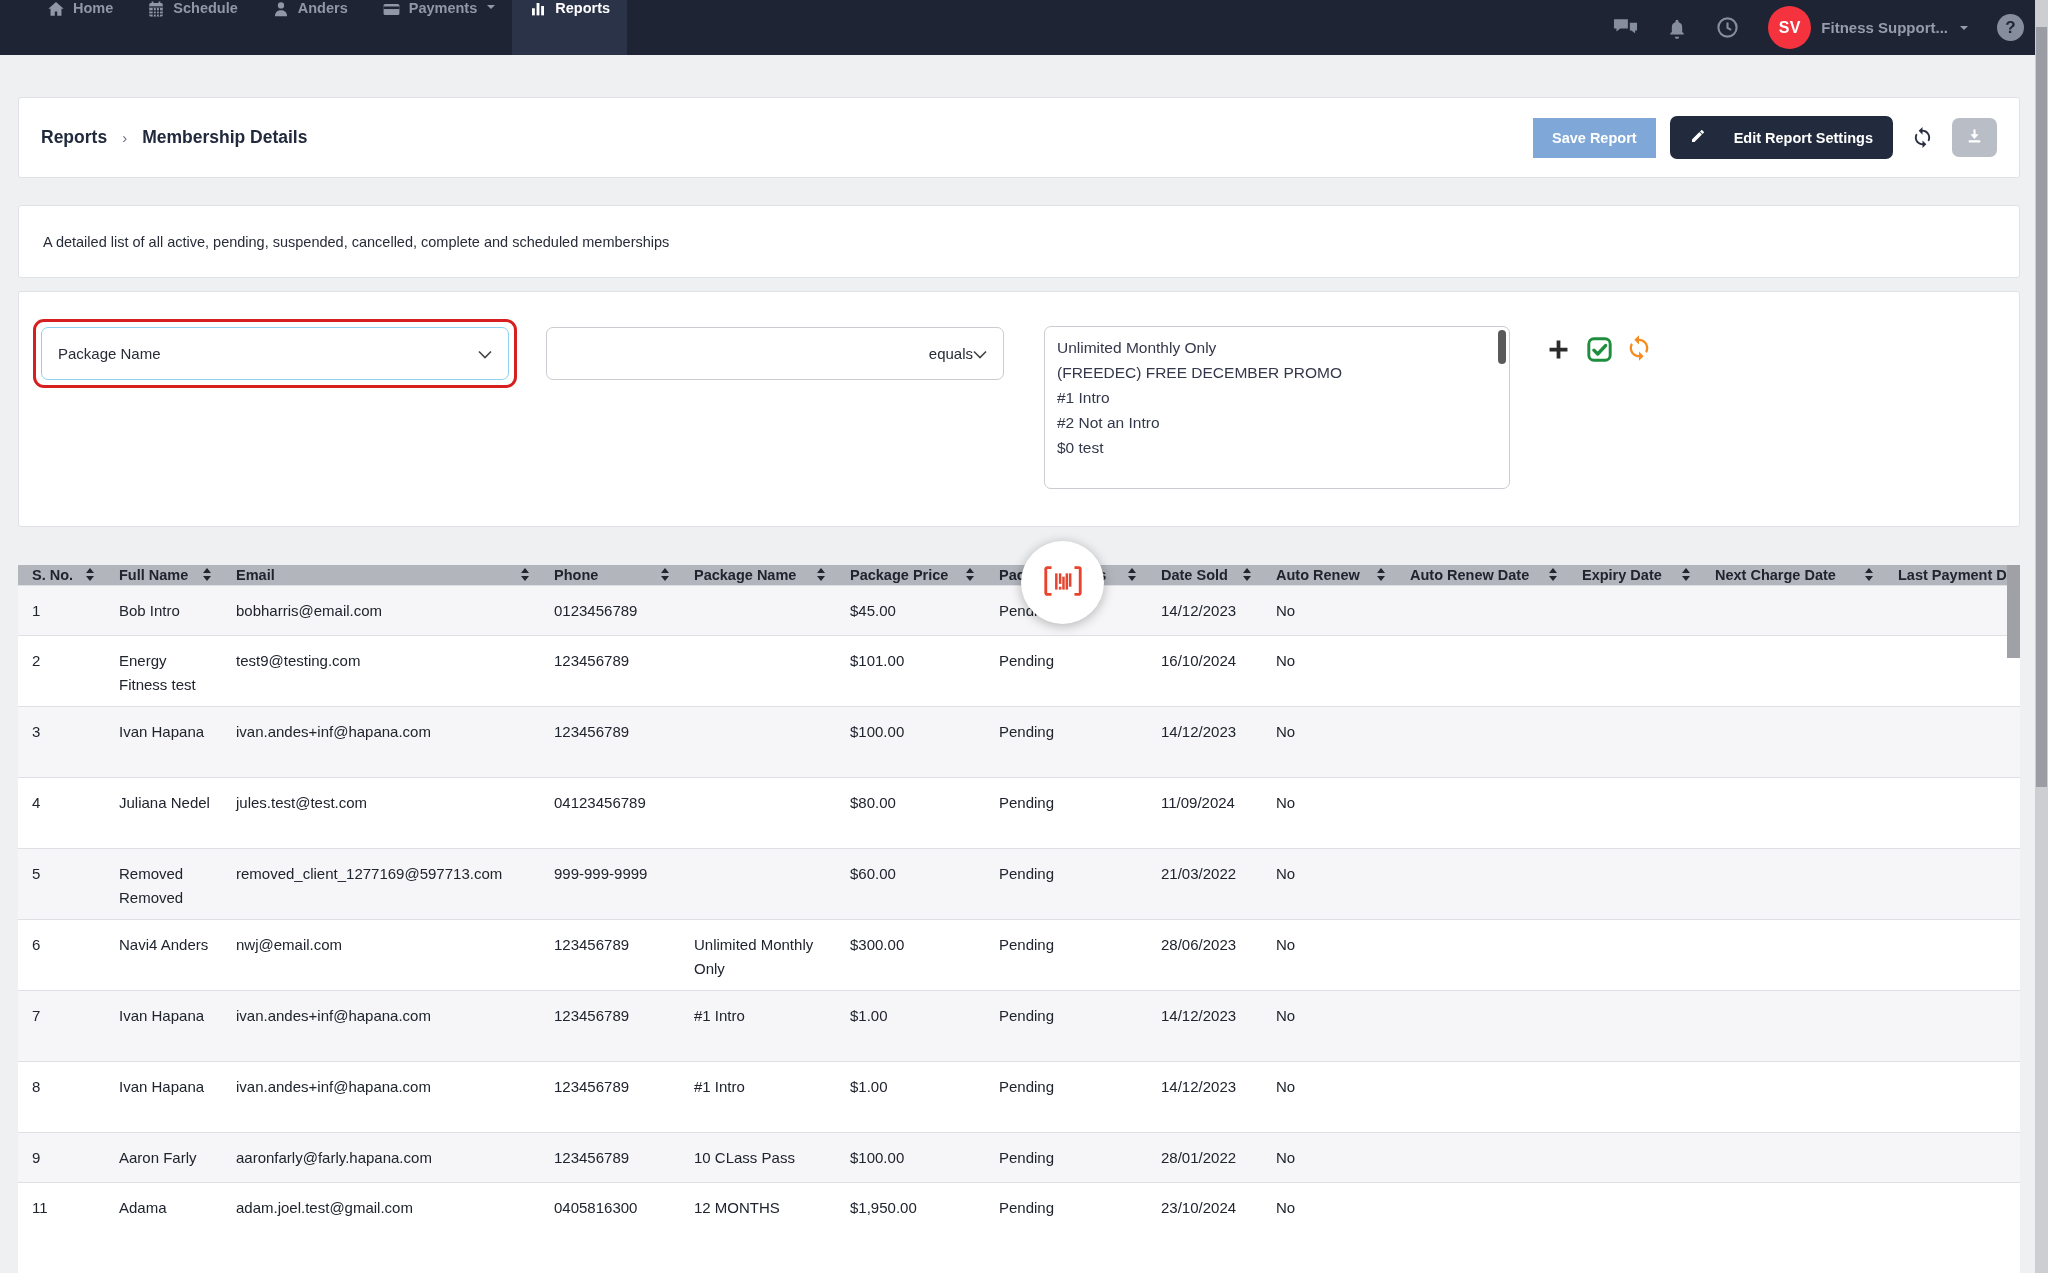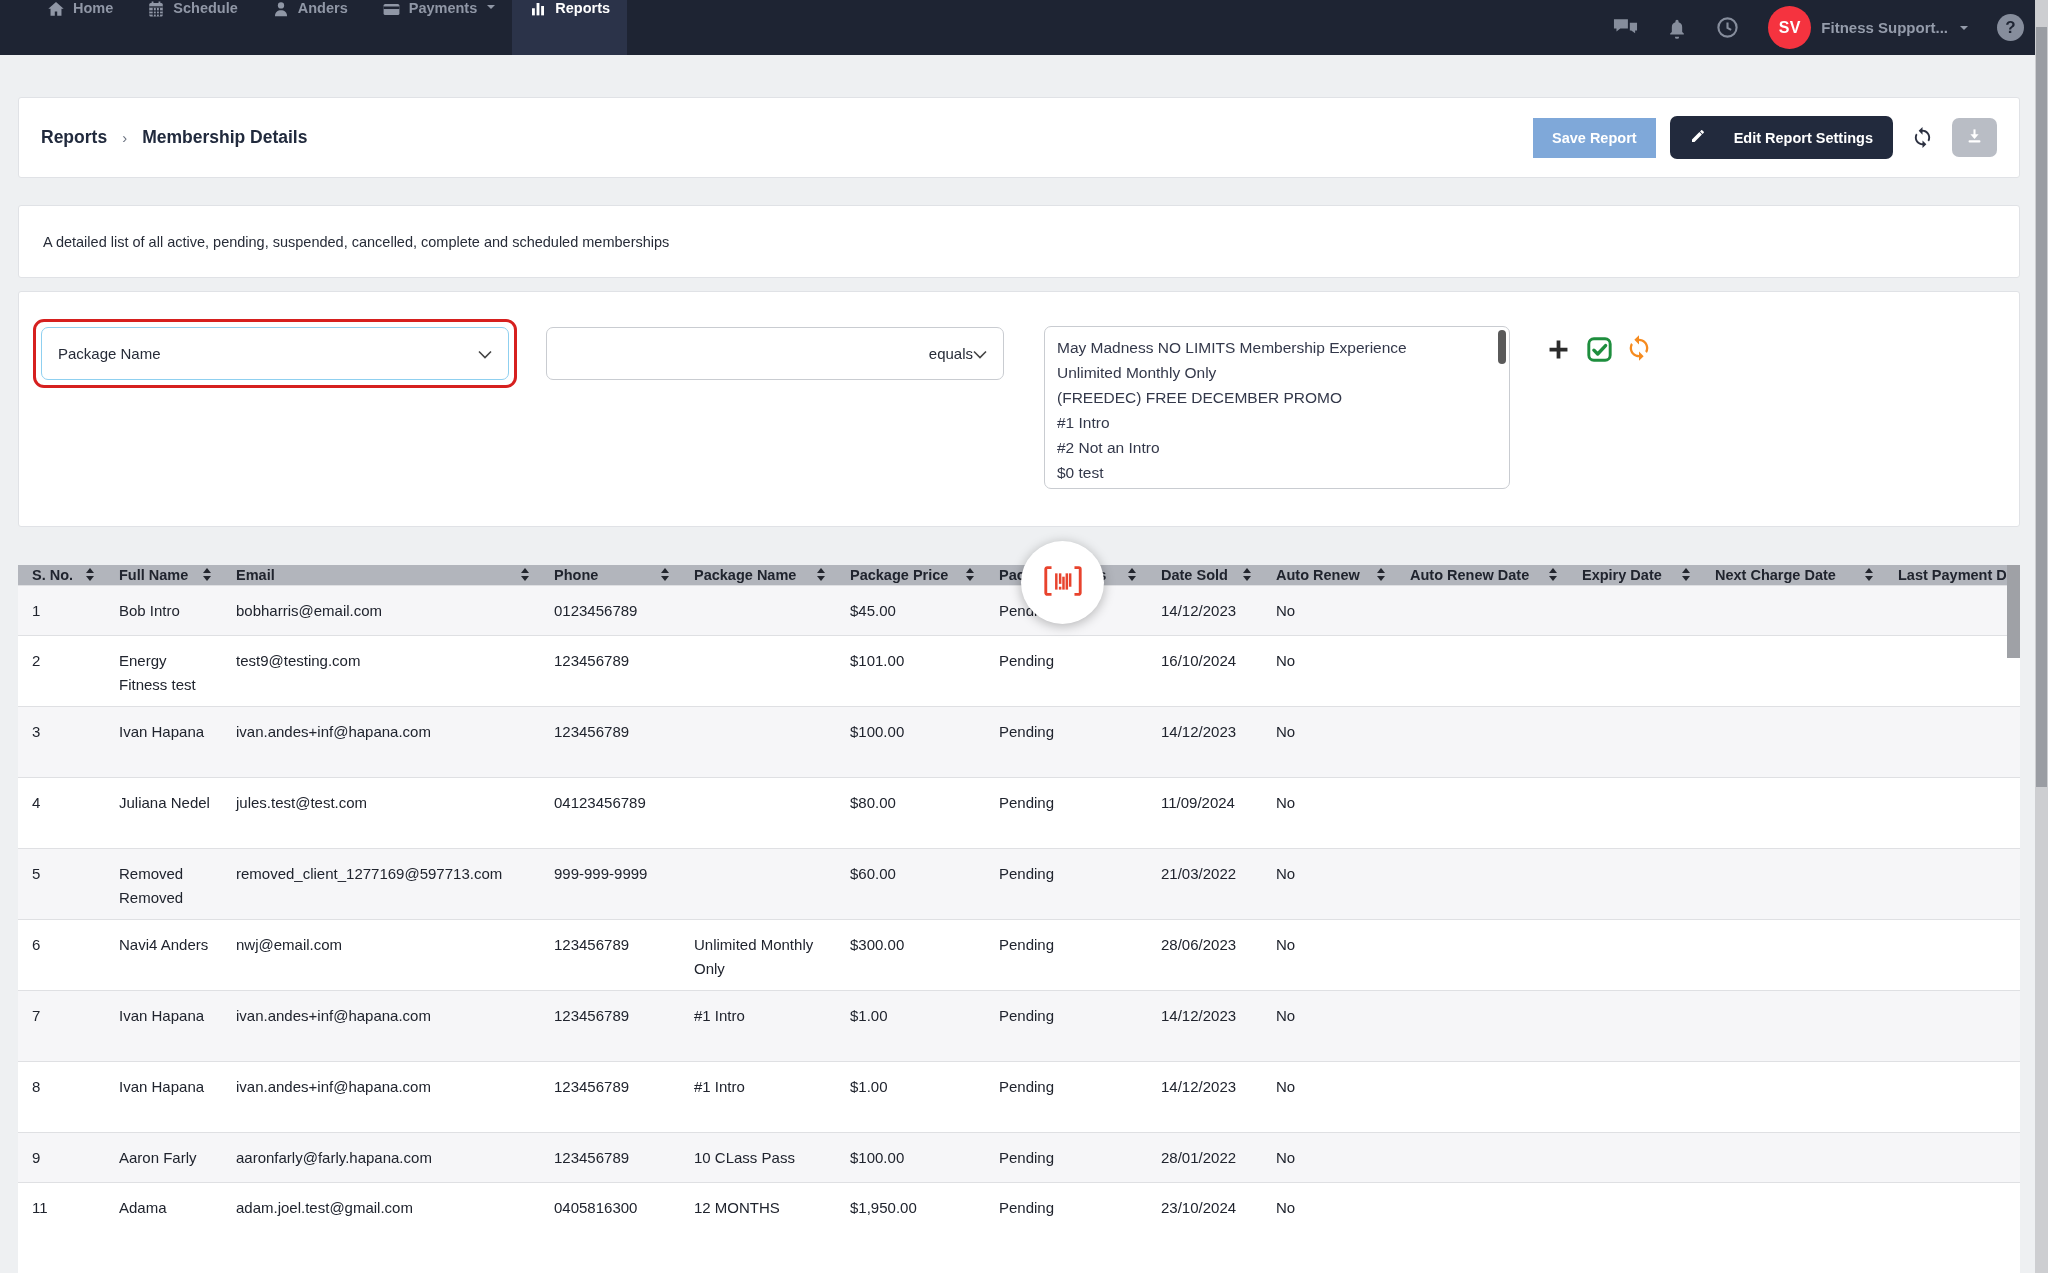--- a/index.html
+++ b/index.html
@@ -252,21 +252,20 @@
   </div>
   <div class="select op">
     <span>equals</span>
     <span><svg width="14" height="9" viewBox="0 0 14 9" fill="none" stroke="#444" stroke-width="1.6">
           <path d="M1 1.5l6 6 6-6"></path>
         </svg></span>
   </div>
   <div class="listbox" id="listbox">
     <div class="lb-scroll"></div>
 
-  <div class="opt">May Madness NO LIMITS Membership Experience</div>
 
   <div class="opt">Unlimited Monthly Only</div>
 
   <div class="opt">(FREEDEC) FREE DECEMBER PROMO</div>
 
   <div class="opt">#1 Intro</div>
 
   <div class="opt">#2 Not an Intro</div>
 
   <div class="opt">$0 test</div>

